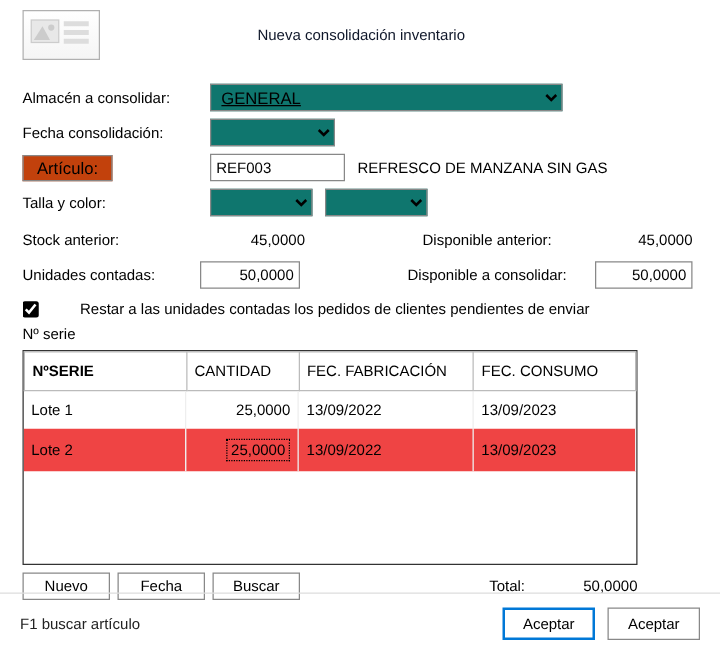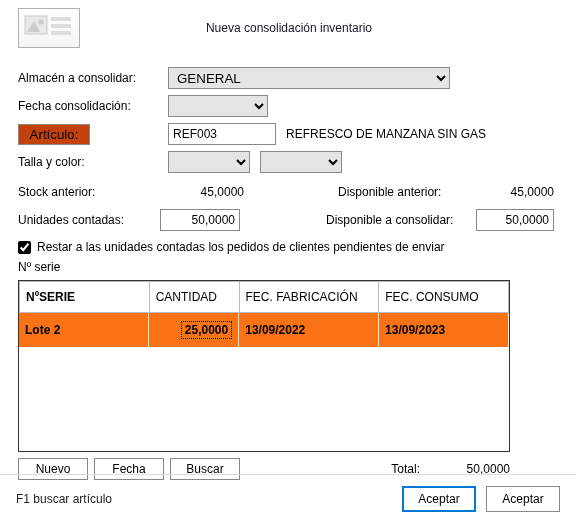--- a/index.html
+++ b/index.html
@@ -24,21 +24,21 @@
   }
   .icon-box svg { width: 50px; height: 30px; }
   .title { color: #0f172a; flex:1; text-align:center; margin-right:80px; }
   .form-row { display: flex; align-items: center; min-height: 24px; margin-bottom: 4px; }
   .label { width: 150px; color:#000; }
   .btn-label {
     border:1px solid #888; padding:2px 8px; background:#c2410c; min-width:72px;
     display:inline-block; text-align:center;
   }
   select.combo {
-    border:1px solid #888; height:22px; padding:0 4px; background:#e5e5e5;
+    border:1px solid #888; height:22px; padding:0 4px; background:#0f766e;text-decoration:underline;
   }
   .combo-wide { width: 282px; }
   .combo-date { width: 100px; }
   .combo-small { width: 82px; }
   input.field {
     border:1px solid #888; height:22px; padding:1px 4px; background:#fff; font-family:inherit; font-size:12px;
   }
   .field-article { width: 108px; }
   .art-desc { margin-left: 10px; }
   .num-row { display:flex; align-items:center; }
@@ -46,37 +46,37 @@
   .num-val-left { width:110px; text-align:right; padding-right:4px; }
   .num-col-right { display:flex; align-items:center; flex:1; }
   .num-lbl-right { width:150px; }
   .num-val-right { flex:1; text-align:right; padding-right:4px; }
   input.num-input {
     border:1px solid #888; height:22px; text-align:right; padding:1px 4px; background:#fff;
     font-family:inherit; font-size:12px;
   }
   .num-input-left { width:80px; margin-left:22px; }
   .num-input-right { width:78px; }
-  .checkbox-row { display:flex; align-items:center; margin:8px 0 6px 0; }
+  .checkbox-row { display:flex; align-items:center; margin:8px 0 6px 0;gap:27px; }
   .checkbox-row input { margin:0 6px 0 0; accent-color:#000; }
   .serial-label { margin:4px 0 6px 0; }
   .grid-wrap {
     border:1px solid #333; width: 492px; background:#fff;
   }
   table.grid { border-collapse:collapse; width:100%; }
   table.grid th {
     text-align:left; border:1px solid #bbb; padding:8px 6px; font-weight:normal;
     background:#fff;
   }
   table.grid th:first-child { font-weight:bold; }
   table.grid td {
     border-right:1px solid #eee; padding:8px 6px;
   }
   table.grid tr.row td { border-bottom: none; }
-  table.grid tr.sel td { background:#f97316;font-weight:bold; }
+  table.grid tr.sel td { background:#ef4444; }
   .col-serie  { width:130px; }
   .col-cant   { width:90px; text-align:right; }
   .col-fab    { width:140px; }
   .col-cons   { width:130px; }
   .cant-cell  { text-align:right; }
   .cant-sel   {
     display:inline-block; border:1px dotted #000; padding:1px 3px; margin-left:auto;
   }
   .grid-body  { height:138px; overflow:hidden; }
   .btn-row { display:flex; align-items:center; margin:6px 0 0 0; width:492px; }
@@ -192,20 +192,26 @@
           <th class="col-serie">NºSERIE</th>
           <th class="col-cant" style="text-align:left">CANTIDAD</th>
           <th class="col-fab">FEC. FABRICACIÓN</th>
           <th class="col-cons">FEC. CONSUMO</th>
         </tr>
       </thead>
     </table>
     <div class="grid-body">
       <table class="grid">
         <tbody>
+            <tr class="row">
+          <td class="col-serie">Lote 1</td>
+          <td class="col-cant cant-cell">25,0000</td>
+          <td class="col-fab">13/09/2022</td>
+          <td class="col-cons">13/09/2023</td>
+        </tr>
         <tr class="row sel">
           <td class="col-serie">Lote 2</td>
           <td class="col-cant cant-cell"><span class="cant-sel">25,0000</span></td>
           <td class="col-fab">13/09/2022</td>
           <td class="col-cons">13/09/2023</td>
         </tr>
       </tbody>
         </table>
     </div>
   </div>

